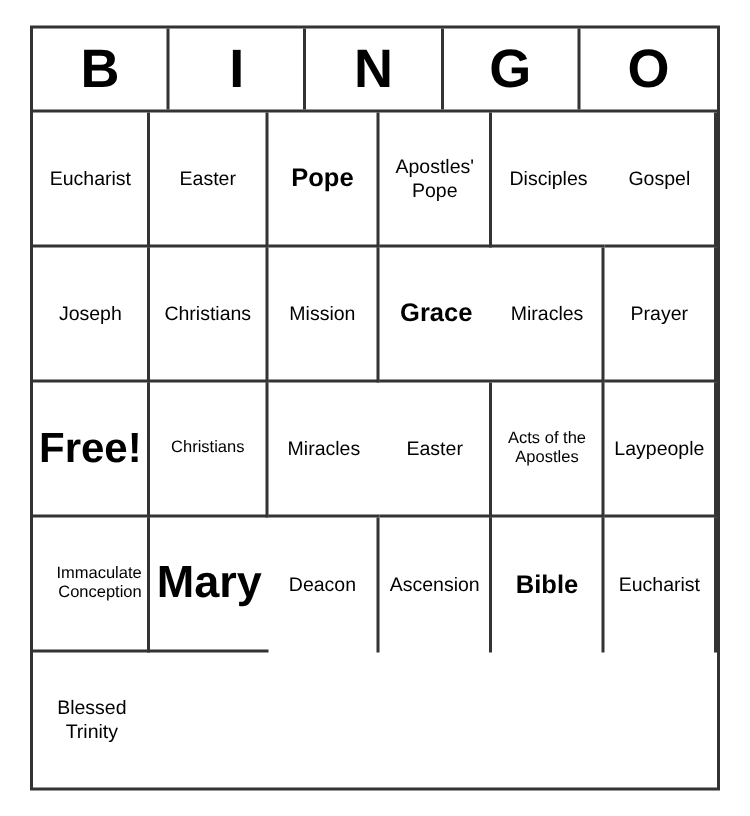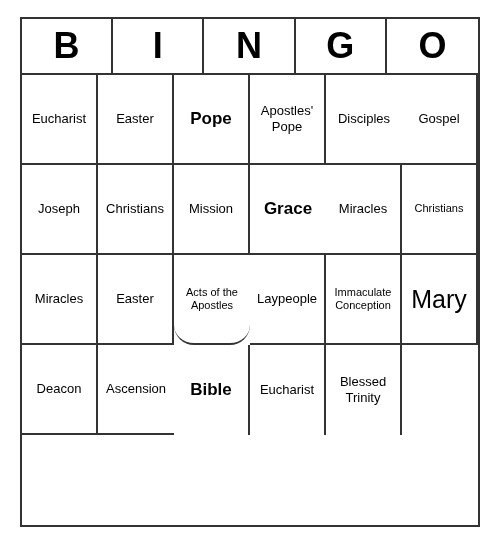--- a/index.html
+++ b/index.html
@@ -55,22 +55,22 @@
     }
     .bingo-cell.large-text {
       font-size: 17px;
       font-weight: bold;
     }
     .bingo-cell.free {
       font-size: 28px;
       font-weight: bold;
     }
     .bingo-cell.extra-large {
-      font-size: 25px;
-      font-weight: normal;
+      font-size: 30px;
+      font-weight: bold;
     }
   </style>
 </head>
 <body>
 
 <div class="bingo-card">
   <div class="bingo-header">
   <div class="bingo-header-cell">B</div>
       <div class="bingo-header-cell">I</div>
       <div class="bingo-header-cell">N</div>
@@ -82,26 +82,28 @@
       <div class="bingo-cell">Easter</div>
       <div class="bingo-cell large-text">Pope</div>
       <div class="bingo-cell">Apostles' Pope</div>
       <div class="bingo-cell">Disciples</div>
       <div class="bingo-cell">Gospel</div>
       <div class="bingo-cell">Joseph</div>
       <div class="bingo-cell">Christians</div>
       <div class="bingo-cell">Mission</div>
       <div class="bingo-cell large-text">Grace</div>
       <div class="bingo-cell">Miracles</div>
+      <div class="bingo-cell">Prayer</div>
+      <div class="bingo-cell free">Free!</div>
       <div class="bingo-cell" style="font-size: 11px;">Christians</div>
       <div class="bingo-cell">Miracles</div>
       <div class="bingo-cell">Easter</div>
-      <div class="bingo-cell" style="font-size: 11px; border-radius: 20px;">Acts of the Apostles</div>
+      <div class="bingo-cell" style="font-size: 11px;">Acts of the Apostles</div>
       <div class="bingo-cell">Laypeople</div>
-      <div class="bingo-cell" style="font-size: 11px;">Immaculate Conception</div>
+      <div class="bingo-cell" style="font-size: 11px; text-align: right;">Immaculate Conception</div>
       <div class="bingo-cell extra-large">Mary</div>
       <div class="bingo-cell">Deacon</div>
       <div class="bingo-cell">Ascension</div>
       <div class="bingo-cell large-text">Bible</div>
       <div class="bingo-cell">Eucharist</div>
       <div class="bingo-cell">Blessed Trinity</div>
     </div>
 </div>
 
 </body></html>

